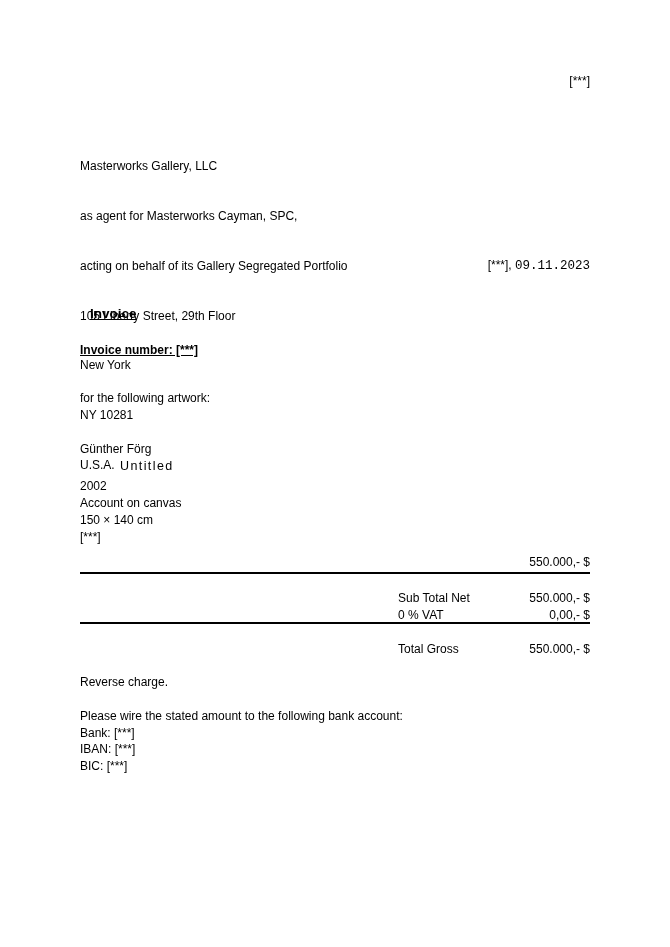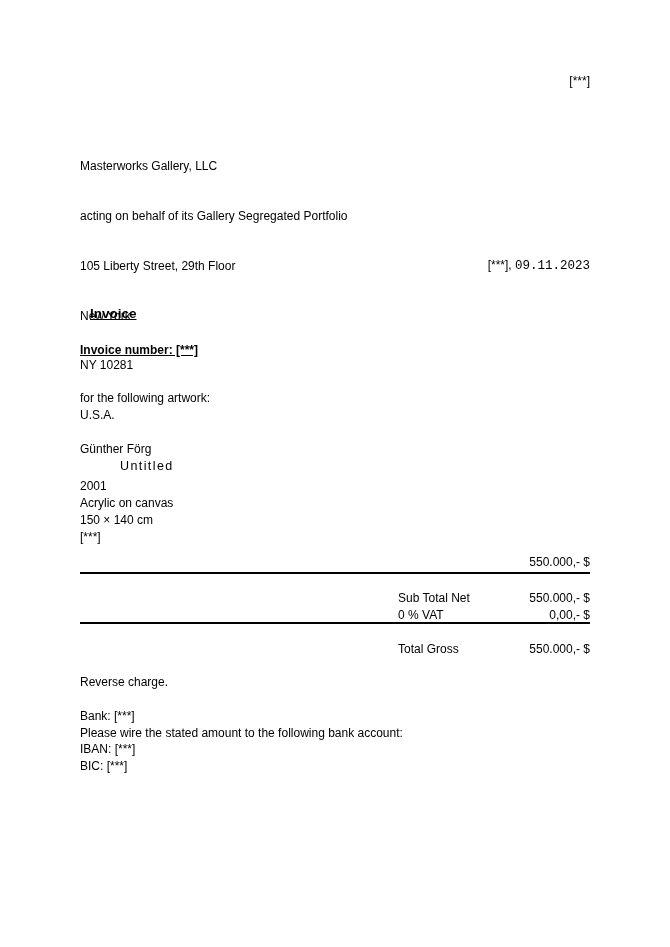--- a/index.html
+++ b/index.html
@@ -126,20 +126,21 @@
   }
   .bank-block span { display: block; }
 </style>
 </head>
 <body>
 
 <div class="abs top-redaction">[***]</div>
 
 <div class="abs sender-block">
   <span class="sender-line">Masterworks Gallery, LLC</span>
+  <span class="sender-line">as agent for Masterworks Cayman, SPC,</span>
   <span class="sender-line">acting on behalf of its Gallery Segregated Portfolio</span>
   <span class="sender-line">105 Liberty Street, 29th Floor</span>
   <span class="sender-line">New York</span>
   <span class="sender-line">NY 10281</span>
   <span class="sender-line">U.S.A.</span>
 </div>
 
 <div class="abs date-line">
   <span>[***],</span>
   <span class="date-value">09.11.2023</span>
@@ -150,22 +151,22 @@
 <div class="abs invoice-number">Invoice number: [***]</div>
 
 <div class="abs intro-line">for the following artwork:</div>
 
 <div class="abs artwork-head">
   <span class="artwork-artist">Günther Förg</span>
   <span class="artwork-title">Untitled</span>
 </div>
 
 <div class="abs artwork-details">
-  <span>2001</span>
-  <span>Acrylic on canvas</span>
+  <span>2002</span>
+  <span>Account on canvas</span>
   <span>150 × 140 cm</span>
   <span>[***]</span>
 </div>
 
 <div class="abs item-amount">550.000,- $</div>
 
 <div class="abs rule rule-1"></div>
 
 <div class="abs amount-row row-subtotal">
   <span class="row-label">Sub Total Net</span>
@@ -180,17 +181,17 @@
 <div class="abs rule rule-2"></div>
 
 <div class="abs amount-row row-total">
   <span class="row-label">Total Gross</span>
   <span class="row-value">550.000,- $</span>
 </div>
 
 <div class="abs reverse-charge">Reverse charge.</div>
 
 <div class="abs bank-block">
+  <span>Please wire the stated amount to the following bank account:</span>
   <span>Bank: [***]</span>
-  <span>Please wire the stated amount to the following bank account:</span>
   <span>IBAN: [***]</span>
   <span>BIC: [***]</span>
 </div>
 
 </body></html>

